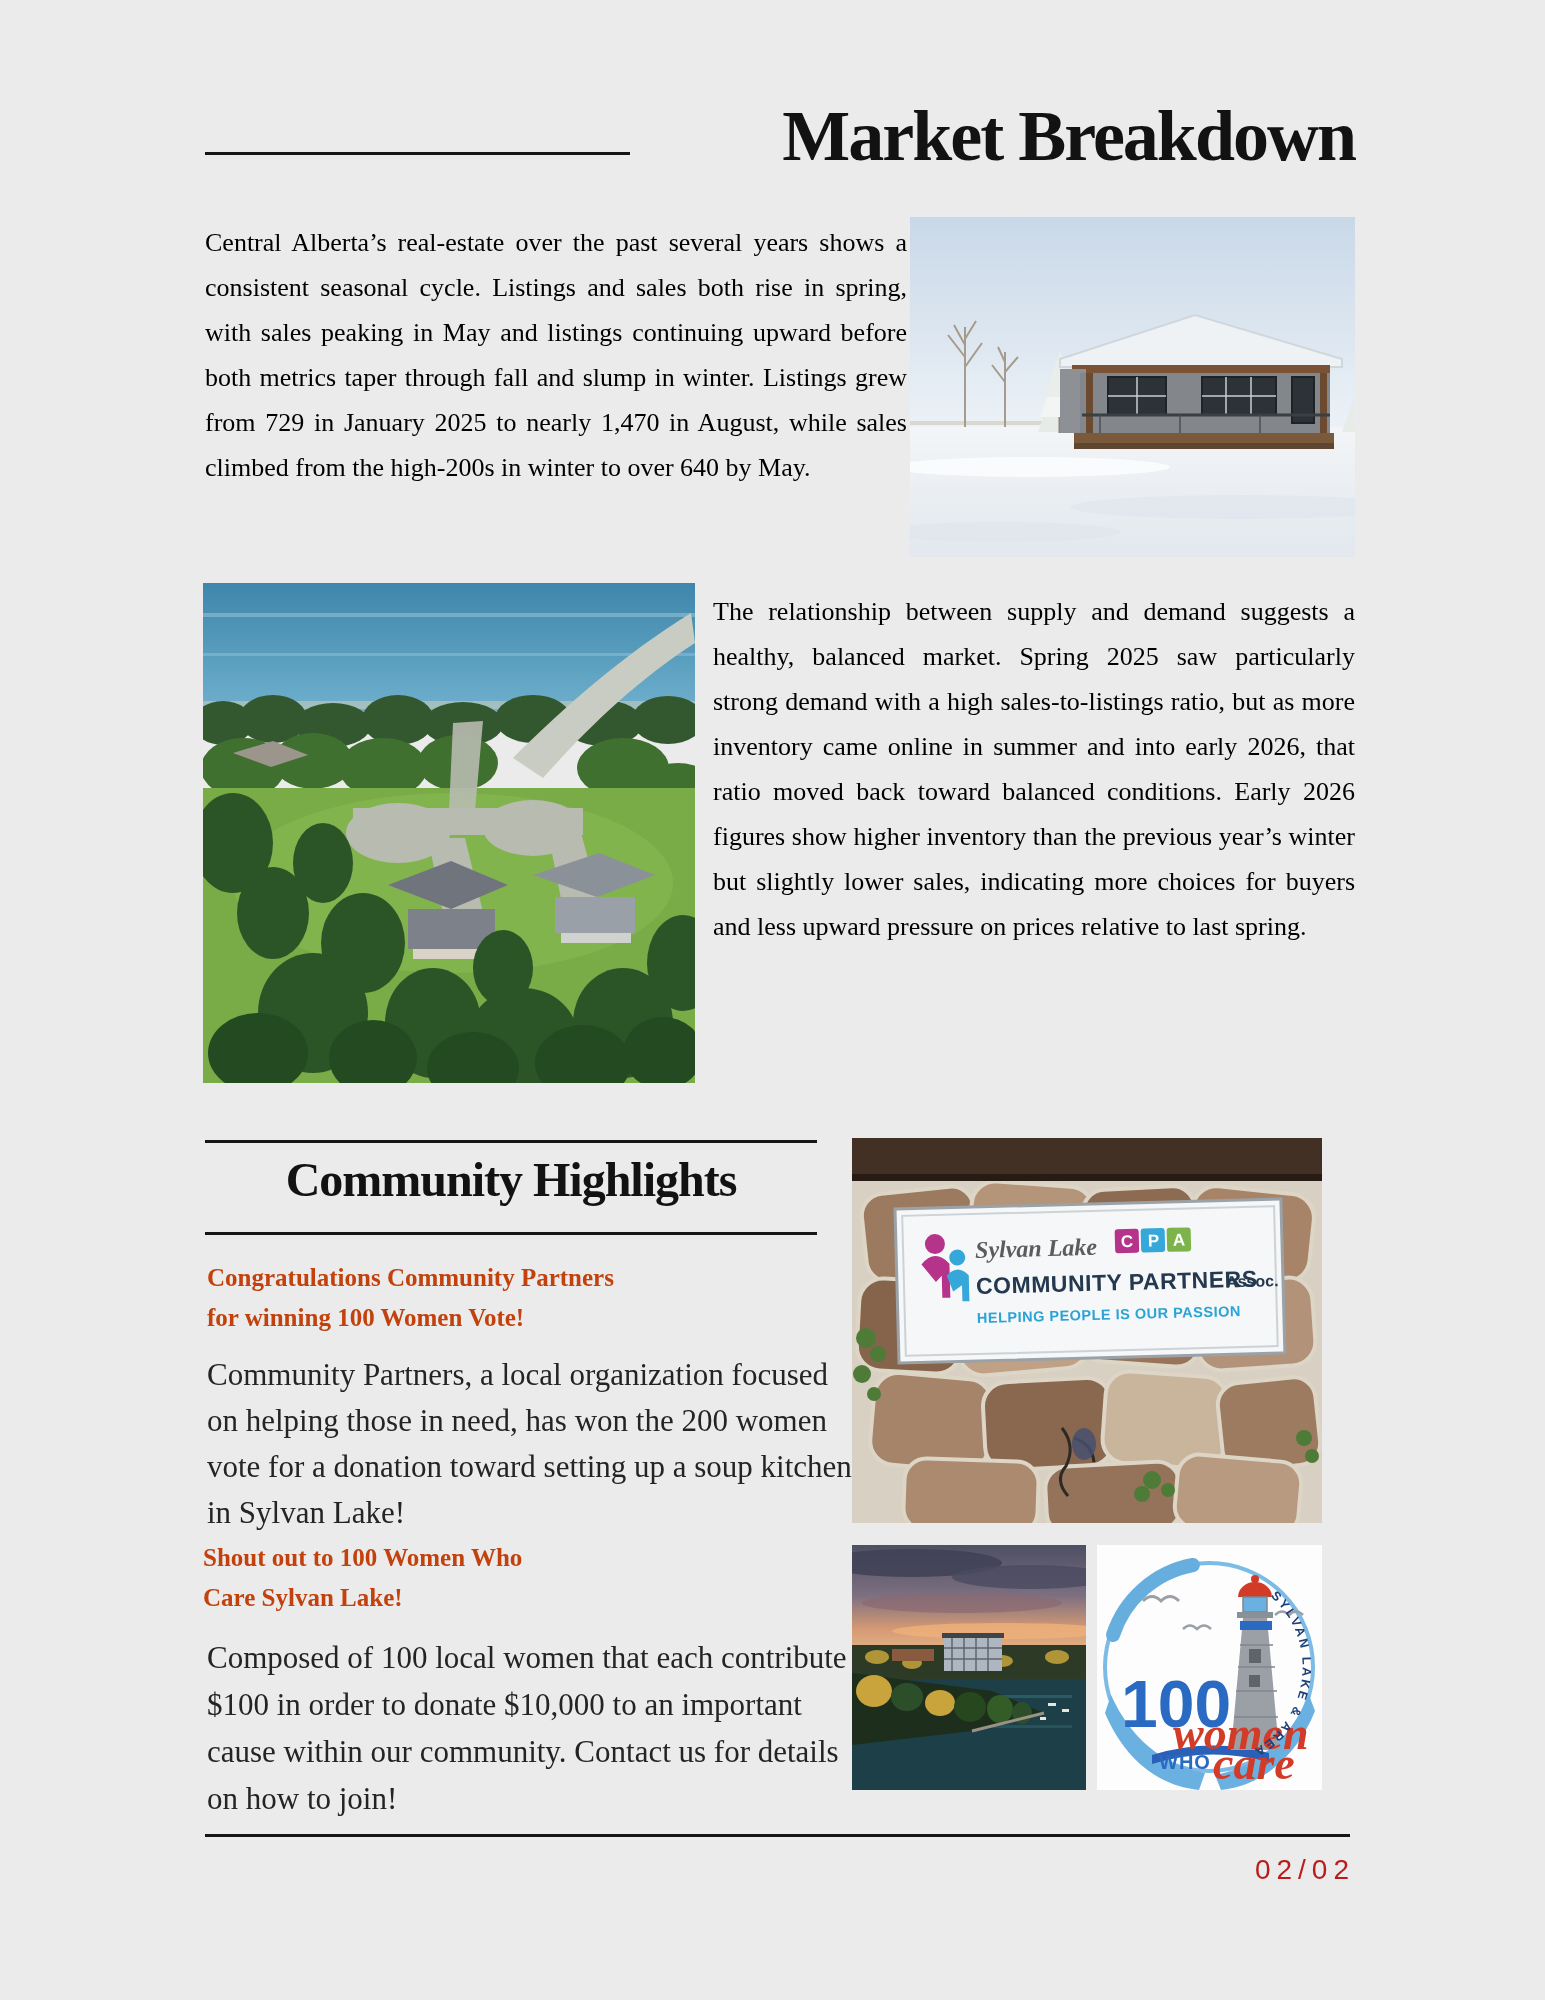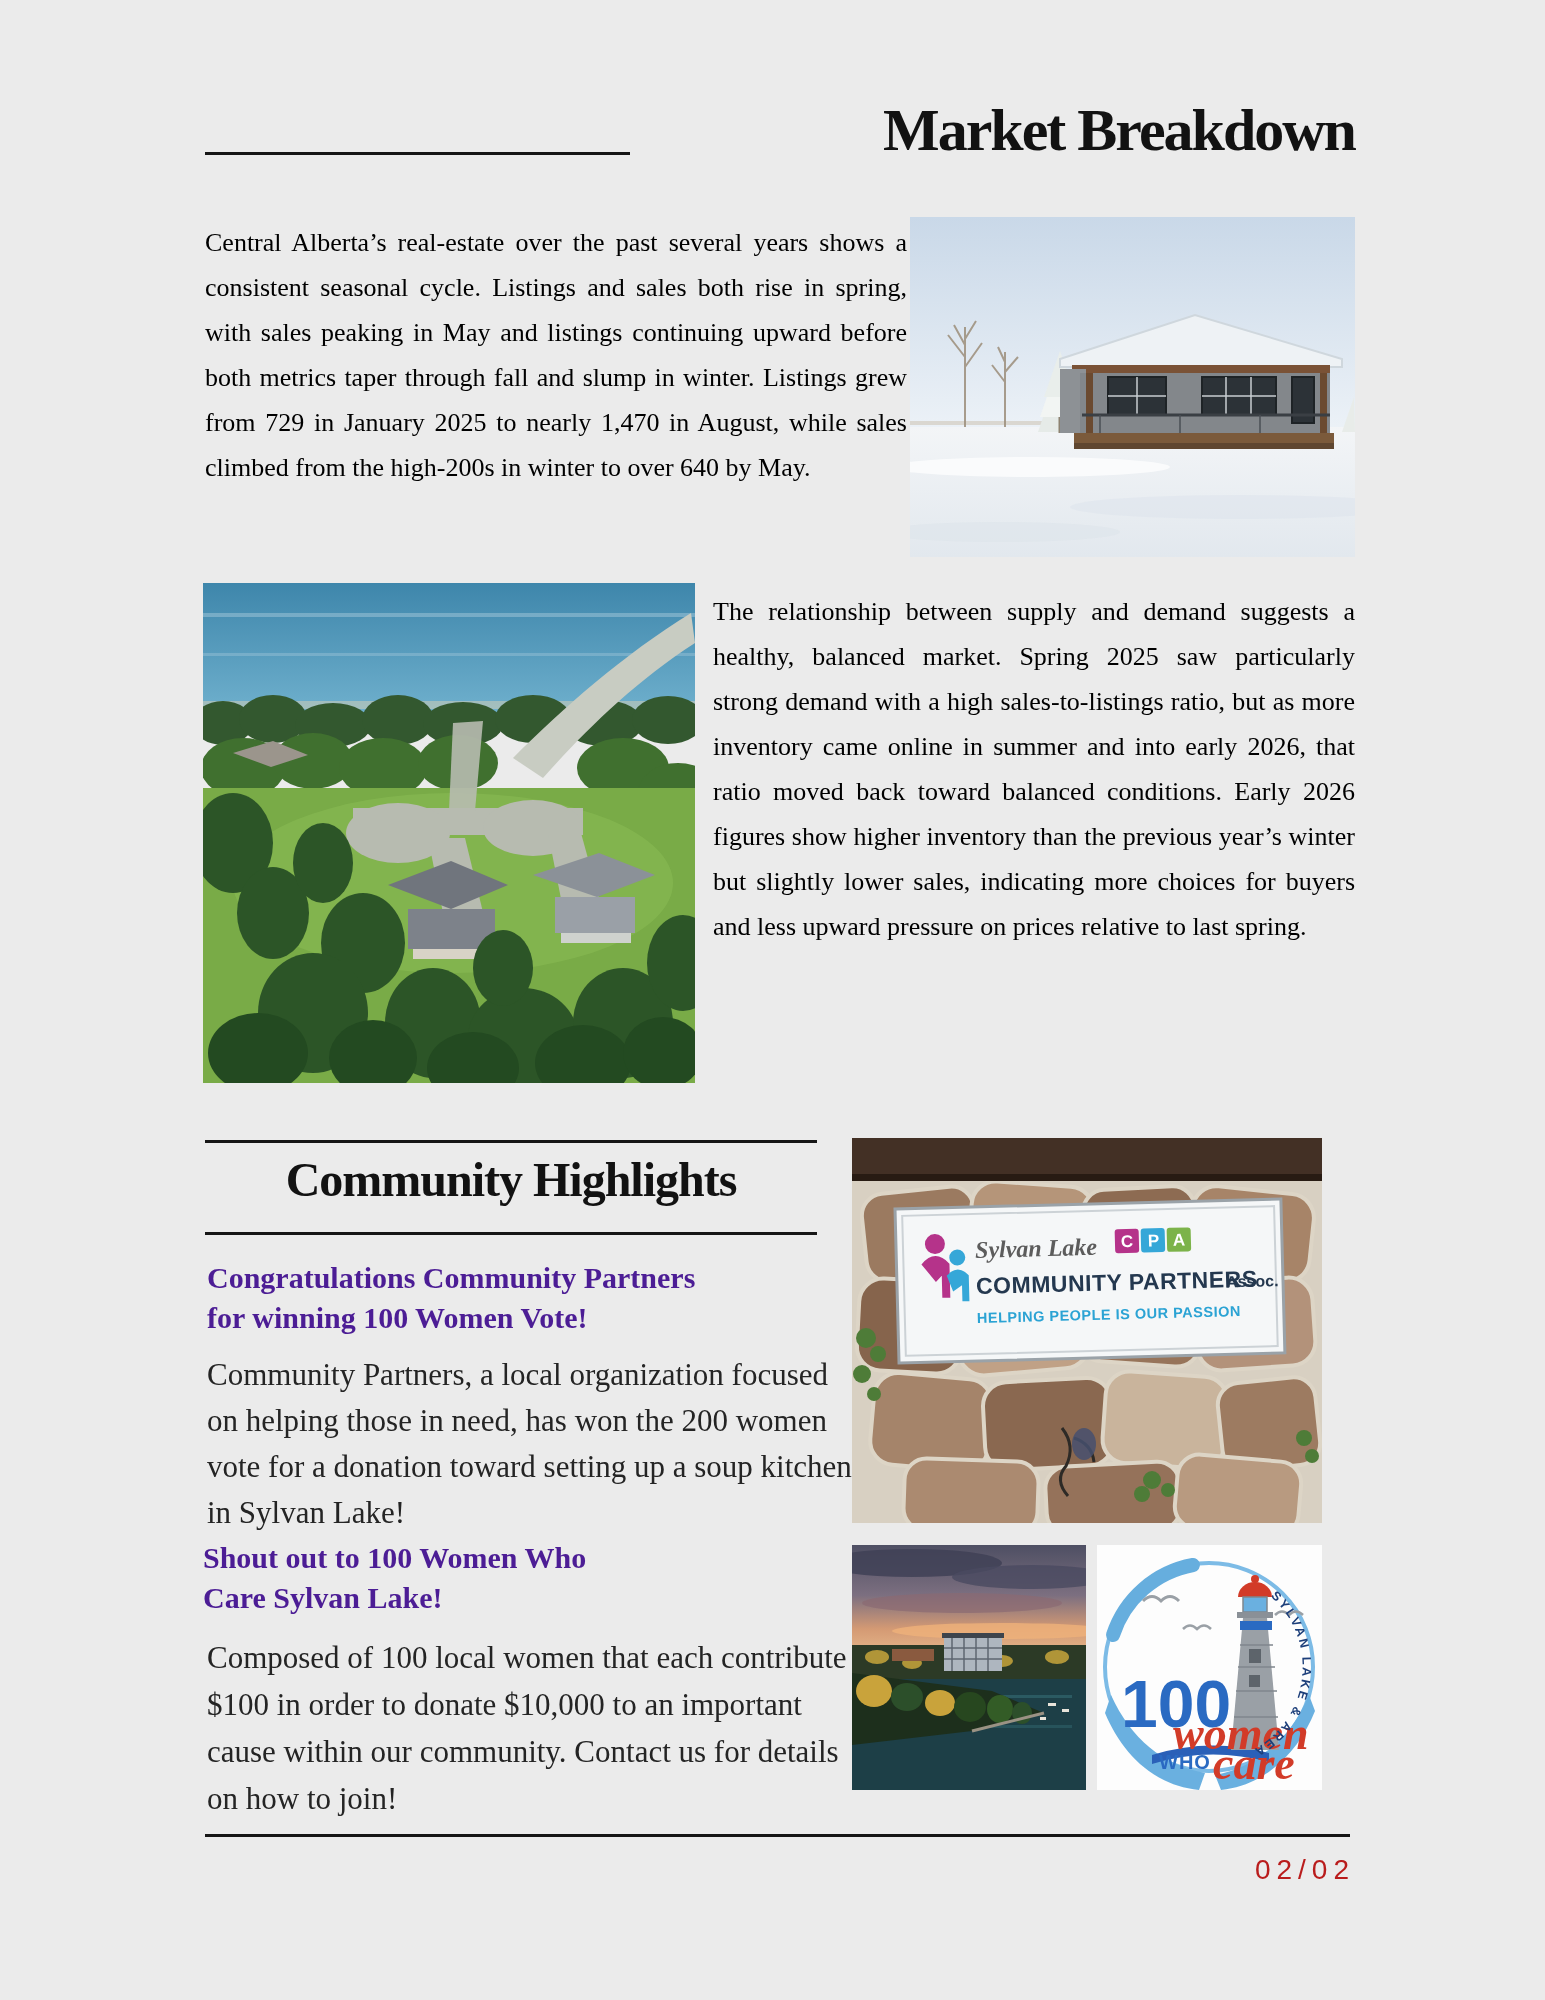--- a/index.html
+++ b/index.html
@@ -1,25 +1,25 @@
 <!DOCTYPE html>
 <html><head>
 <meta charset="utf-8">
 <style>
   html,body{margin:0;padding:0;background:#ebebeb;}
   .page{position:relative;width:1545px;height:2000px;background:#ebebeb;
         font-family:"Liberation Serif",serif;color:#1f1f1f;overflow:hidden;}
   .abs{position:absolute;}
   .rule{background:#161616;height:3px;}
-  .main-title{font-size:60px;font-weight:700;letter-spacing:-2px;line-height:1;
+  .main-title{font-size:72px;font-weight:700;letter-spacing:-2px;line-height:1;
               color:#121212;text-align:right;}
   .para{font-size:26px;line-height:45px;text-align:justify;color:#000000;}
   .para-left{font-size:31px;line-height:46px;text-align:left;color:#242424;}
   .section-title{font-size:48px;font-weight:700;letter-spacing:-1px;text-align:center;color:#121212;}
-  .sub-head{font-size:30px;font-weight:700;line-height:40px;white-space:pre-line;color:#4c1d95;}
+  .sub-head{font-size:25px;font-weight:700;line-height:40px;white-space:pre-line;color:#c2410c;}
   .pagenum{font-family:"Liberation Sans",sans-serif;font-size:28px;letter-spacing:6px;
            text-align:right;color:#b91c1c;}
   .photo{display:block;}
   svg text{font-family:"Liberation Sans",sans-serif;}
   svg text.script{font-family:"Liberation Serif",serif;font-style:italic;}
 </style>
 </head>
 <body>
 
 <div class="page">

